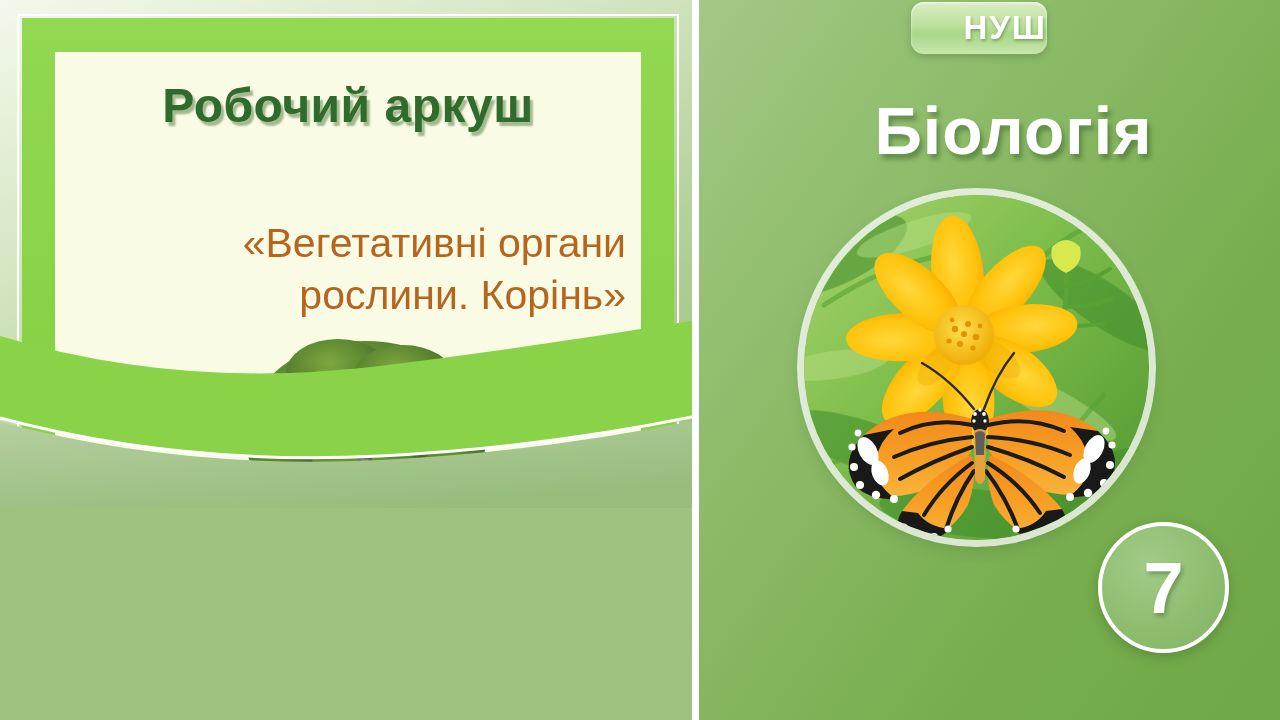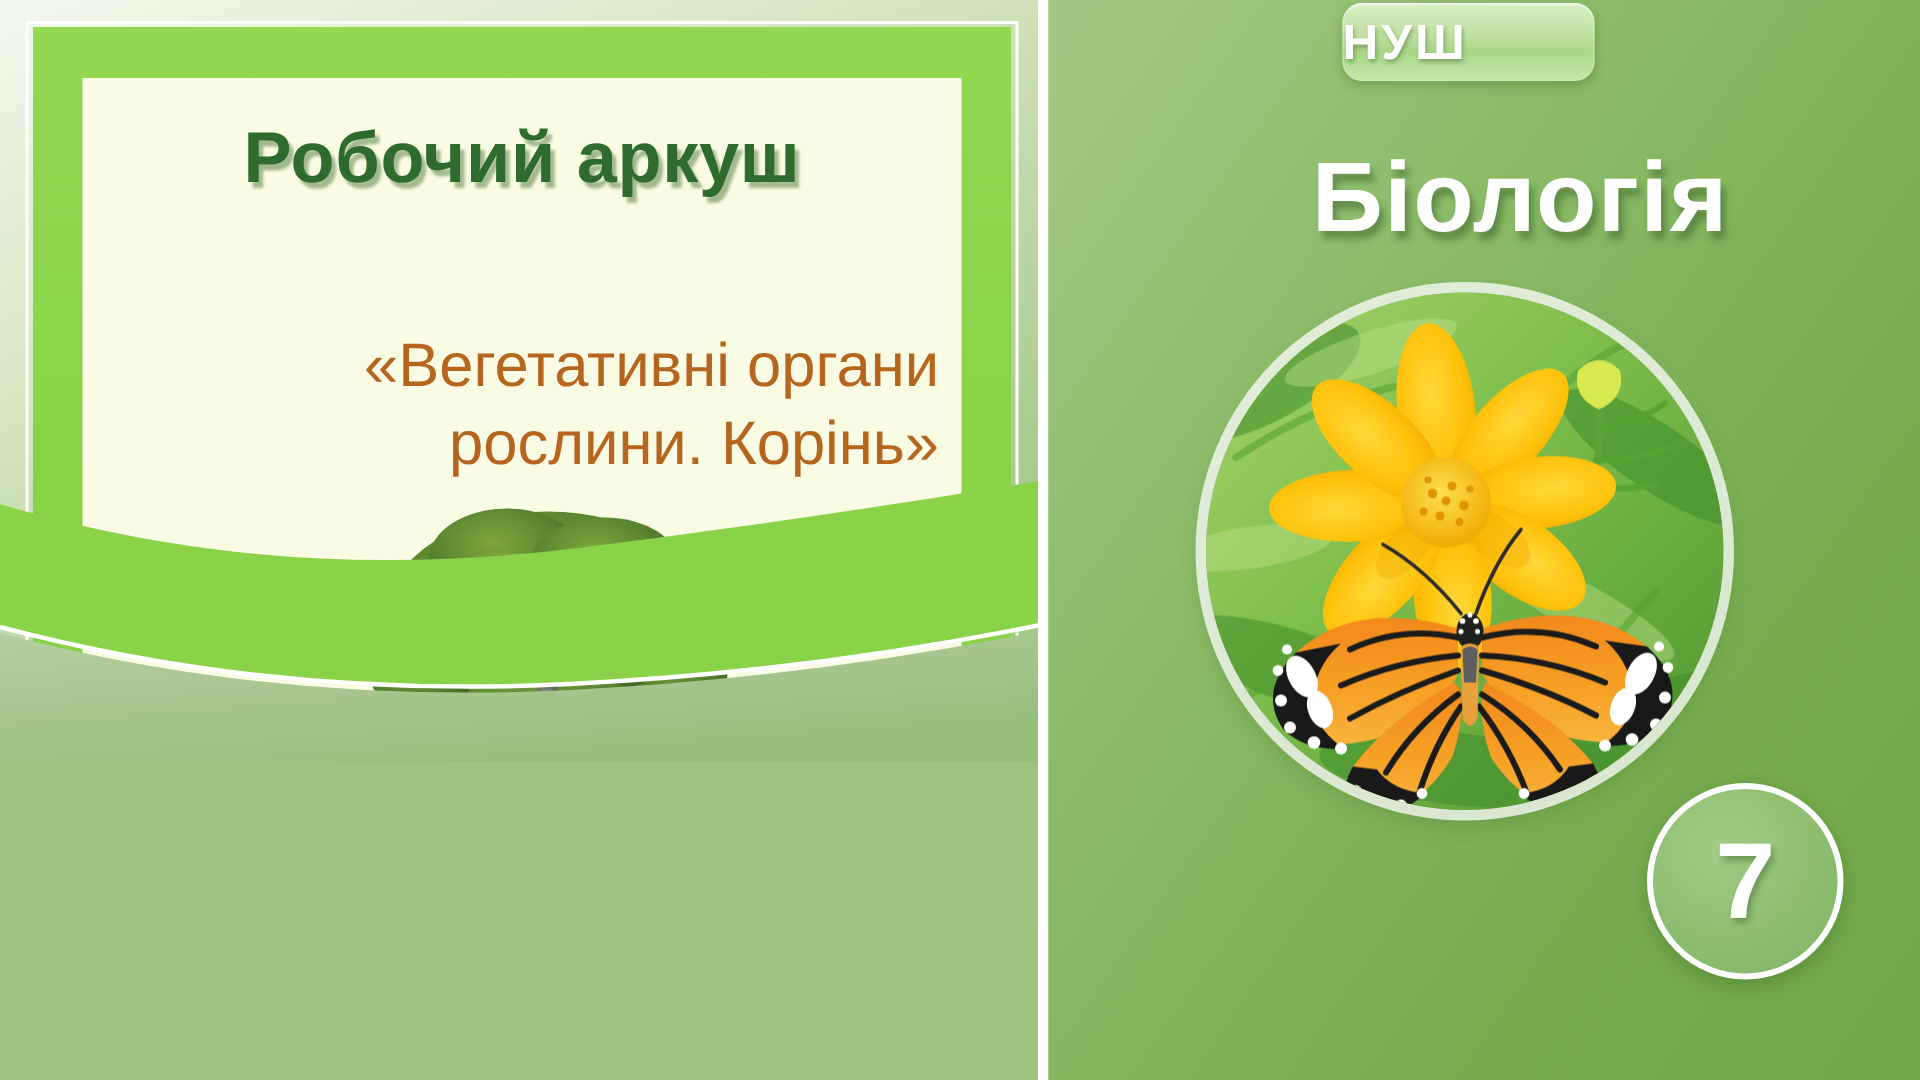--- a/index.html
+++ b/index.html
@@ -109,28 +109,28 @@
     position: absolute;
     left: 699px; top: 0;
     width: 581px; height: 720px;
     overflow: hidden;
     background: linear-gradient(125deg, #a3c886 0%, #8cbb68 34%, #77ad4e 70%, #6fa847 100%);
   }
 
   
   .nush-badge {
     position: absolute;
-    left: 196px; top: 2px;
-    width: 168px; height: 52px;
+    left: 212px; top: 2px;
+    width: 136px; height: 52px;
     border-radius: 13px;
     background: linear-gradient(180deg, #d9eec4 0%, #bfe1a0 42%, #a9d687 62%, #c7e7ad 100%);
     box-shadow: 0 3px 7px rgba(40,70,20,0.25), inset 0 1px 2px rgba(255,255,255,0.85);
     display: flex;
     align-items: center;
-    justify-content: flex-start;
+    justify-content: flex-end;
   }
   .nush-badge span {
     font-size: 33px;
     font-weight: bold;
     color: #ffffff;
     letter-spacing: 2px;
     text-shadow: 1px 2px 3px rgba(60,100,40,0.45);
   }
 
   

